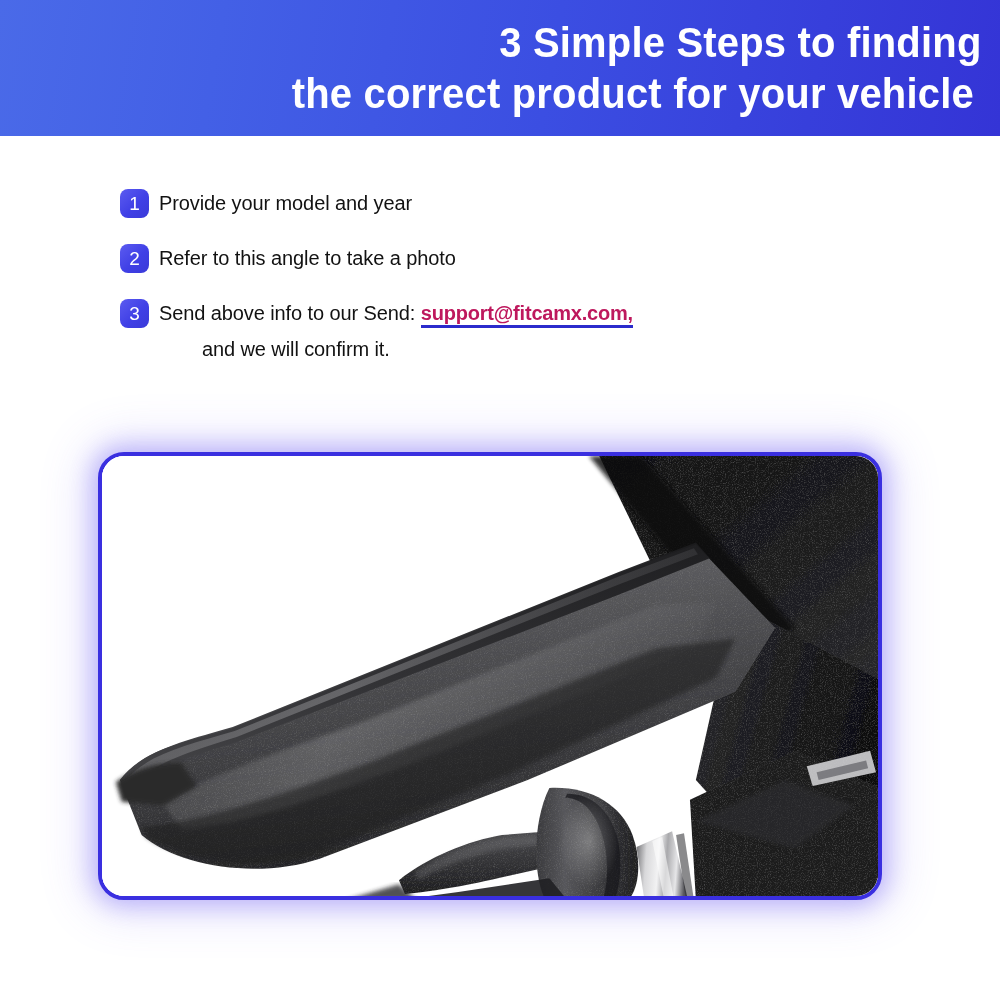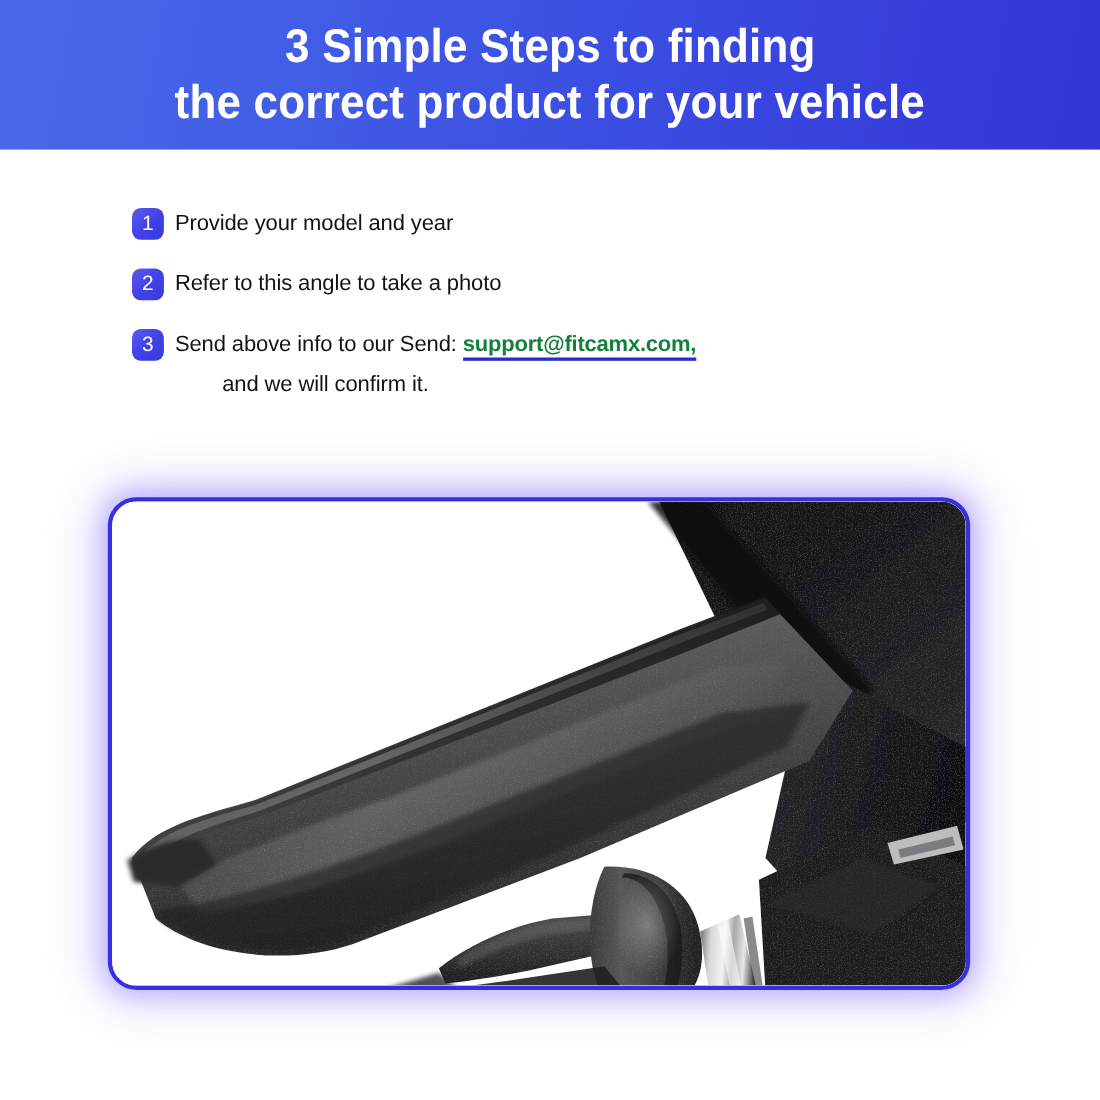--- a/index.html
+++ b/index.html
@@ -26,21 +26,21 @@
   
   .banner {
     position: absolute;
     left: 0;
     top: 0;
     width: 1000px;
     height: 136px;
     background: linear-gradient(100deg, #4a6ae8 0%, #4360e6 22%, #3b4ee2 55%, #3434d6 100%);
     display: flex;
     flex-direction: column;
-    align-items: center;
+    align-items: flex-end;
     justify-content: center;
     overflow: hidden;
   }
   .banner-line {
     color: #ffffff;
     font-family: "Liberation Sans Narrow", "Liberation Sans", sans-serif;
     font-weight: bold;
     font-size: 43px;
     line-height: 51px;
     letter-spacing: 0.2px;
@@ -79,21 +79,21 @@
     user-select: none;
   }
   .step-text {
     font-size: 20px;
     line-height: 36px;
     color: #121212;
     font-weight: normal;
     letter-spacing: -0.1px;
   }
   .step-text .email {
-    color: #15803d;
+    color: #be185d;
     font-weight: bold;
     text-decoration: none;
     border-bottom: 3px solid #2b2bcc;
     padding-bottom: 1px;
     letter-spacing: -0.2px;
   }
   .step-tail {
     display: block;
     margin-left: 43px;
   }

